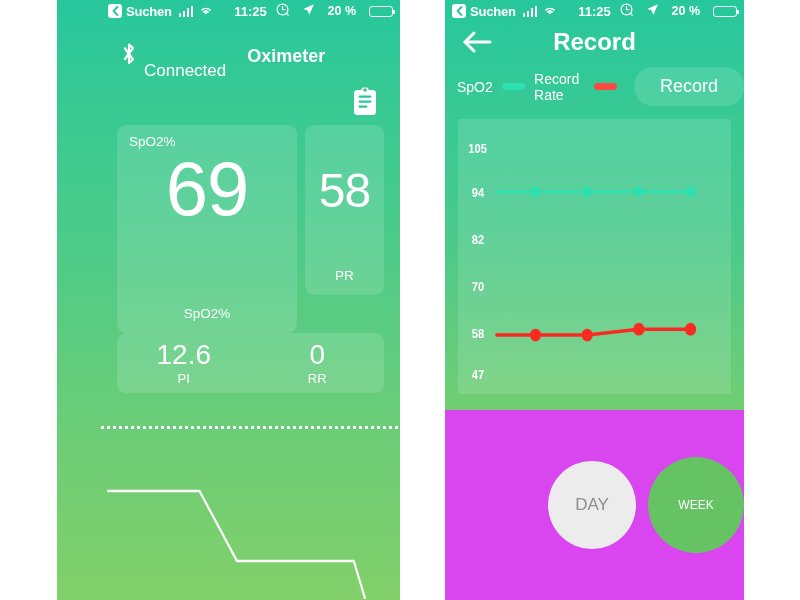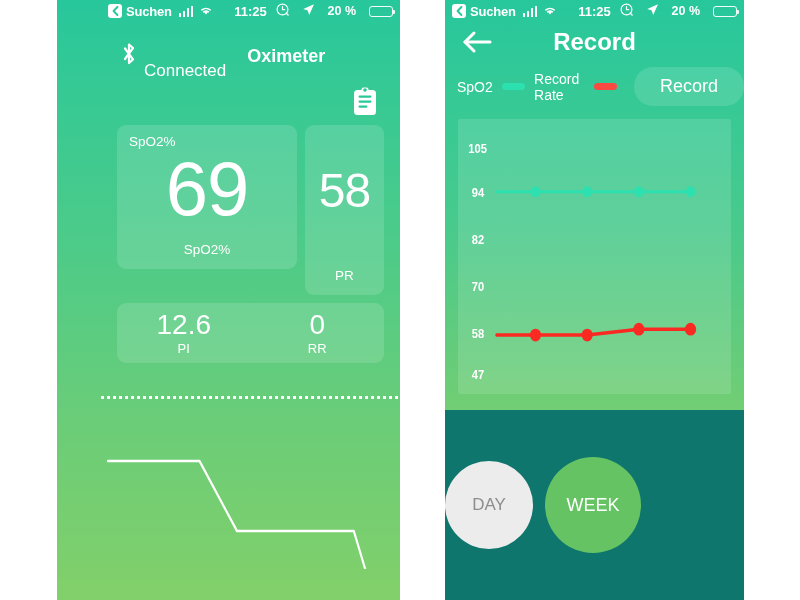--- a/index.html
+++ b/index.html
@@ -87,36 +87,36 @@
   .clipboard-btn { background:none; border:none; cursor:pointer; line-height:0; }
 
   
   .cards { padding:8px 16px 0 16px; }
   .cards-row1 { display:flex; gap:8px; }
   .card {
     background:rgba(255,255,255,0.14);
     border-radius:9px;
     position:relative;
   }
-  .card-spo2 { flex:0 0 180px; height:144px; padding:9px 0 0 12px; }
+  .card-spo2 { flex:0 0 180px; height:208px; padding:9px 0 0 12px; }
   .card-pr   { flex:1; height:170px; }
   .card-label-tl { color:#ffffff; font-size:13.5px; }
   .big-value {
     position:absolute; left:0; right:0; top:26px;
     text-align:center; color:#ffffff;
     font-size:76px; font-weight:300; line-height:1;
     letter-spacing:-1px;
   }
   .card-pr .big-value { font-size:48px; top:42px; }
   .card-cap {
     position:absolute; left:0; right:0; bottom:12px;
     text-align:center; color:#ffffff; font-size:13.5px;
   }
   .cards-row2 {
-    display:flex; margin-top:8px;
+    display:flex; 
     background:rgba(255,255,255,0.14);
     border-radius:9px;
     height:60px;
   }
   .mini { flex:1; display:flex; flex-direction:column; align-items:center; justify-content:center; }
   .mini-val { color:#ffffff; font-size:28px; font-weight:300; line-height:1.05; }
   .mini-cap { color:#ffffff; font-size:13px; margin-top:1px; }
 
   
   .wave-sep {
@@ -159,33 +159,33 @@
     overflow:hidden;
     font-weight:bold;
   }
   .chart-card svg { display:block; width:100%; height:100%; }
   .ax-txt { fill:#ffffff; font-family:"Liberation Sans", sans-serif; font-size:13px; }
   .ax-txt-x { fill:#ffffff; font-family:"Liberation Sans", sans-serif; font-size:12.5px; }
 
   
   .period-row {
     height:190px;
-    display:flex; align-items:center; justify-content:flex-start;
+    display:flex; align-items:center; justify-content:flex-end;
     gap:12px;
-    background:#0f766e;
+    background:#d946ef;
   }
   .period-btn {
     width:88px; height:88px; border-radius:50%;
     border:none; cursor:pointer;
     display:flex; align-items:center; justify-content:center;
     font-size:17px;
     font-family:"Liberation Sans", sans-serif;
     background:#ececec; color:#8e8e8e;
   }
-  .period-btn.active { background:#65c364; color:#ffffff; width:96px; height:96px; font-size:18px; }
+  .period-btn.active { background:#65c364; color:#ffffff; width:96px; height:96px; font-size:12px; }
 </style>
 </head>
 <body>
 
 <div class="phone" id="phone-left">
 
   <div class="status-bar">
     <div class="sb-left">
       <span class="sb-back">
         <svg width="9" height="10" viewBox="0 0 9 10">

